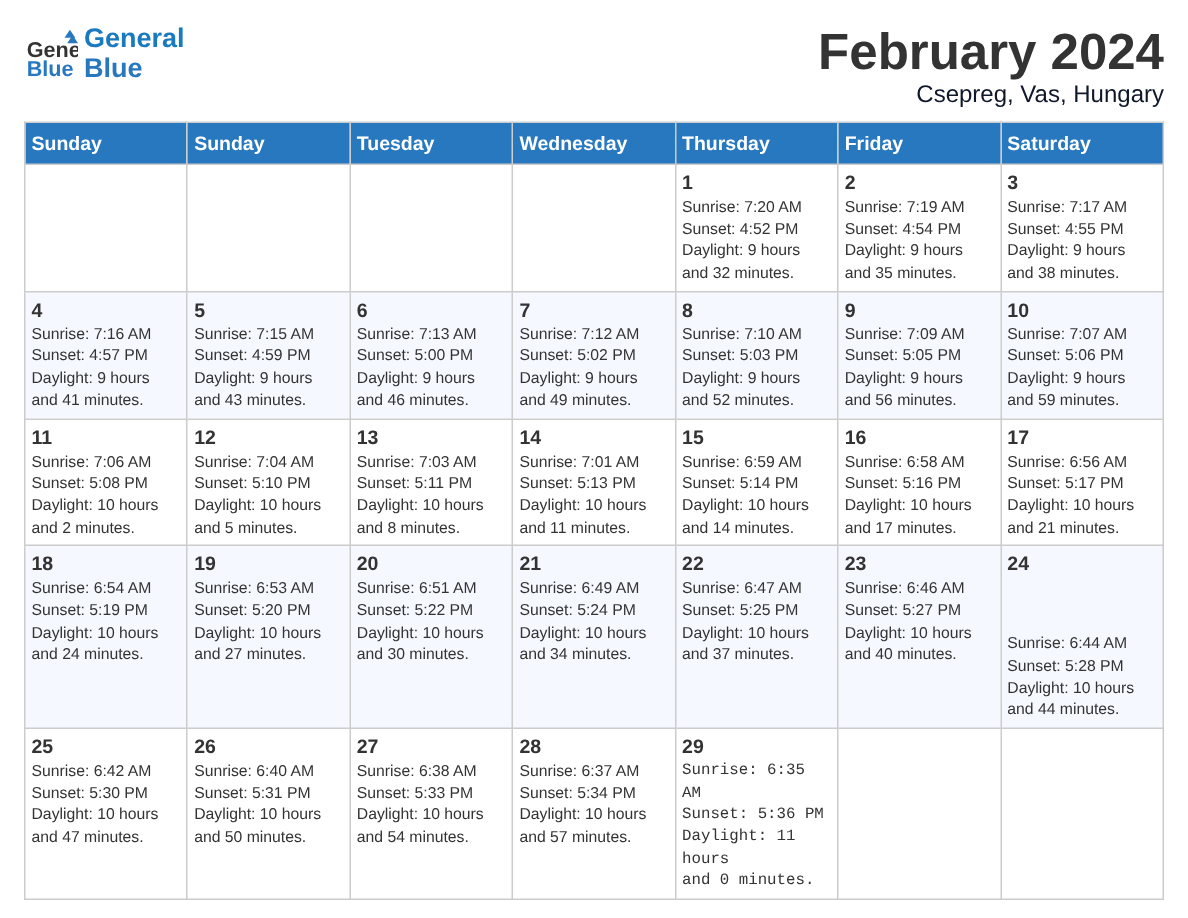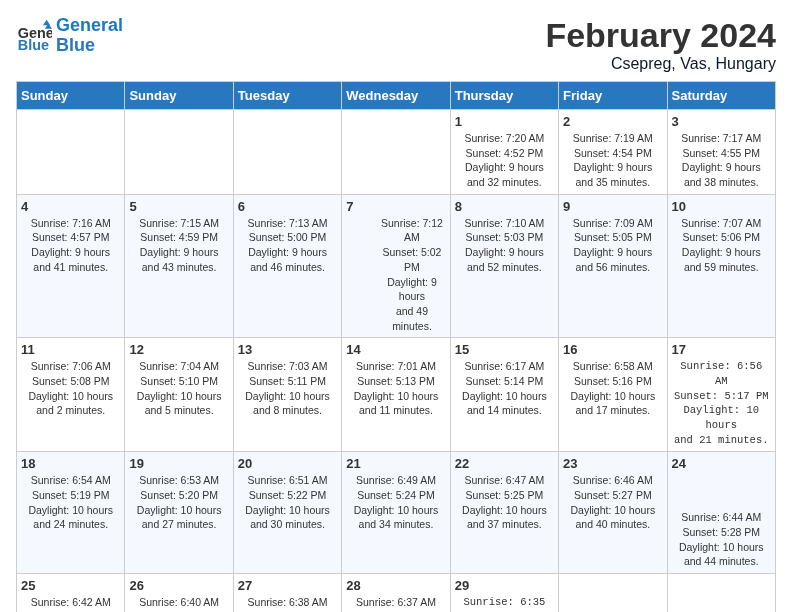--- a/index.html
+++ b/index.html
@@ -72,21 +72,20 @@
       font-size: 13px;
       font-weight: bold;
       color: #333;
       display: block;
       margin-bottom: 2px;
     }
     .day-info {
       font-size: 10.5px;
       color: #333;
       line-height: 1.4;
-      text-align: center;
     }
     .empty-cell {
       background: #f9f9f9;
     }
     tr:nth-child(even) td { background: #f5f9ff; }
     tr:nth-child(odd) td { background: #fff; }
     thead tr th { background: #2878c0; }
   </style>
 </head>
 <body>
@@ -169,21 +168,21 @@
         </td>
         <td>
           <span class="day-num">6</span>
           <div class="day-info" style="white-space: pre-line;">Sunrise: 7:13 AM
 Sunset: 5:00 PM
 Daylight: 9 hours
 and 46 minutes.</div>
         </td>
         <td>
           <span class="day-num">7</span>
-          <div class="day-info" style="white-space: pre-line; margin-left: 32px;">Sunrise: 7:12 AM
+          <div class="day-info" style="white-space: pre-line;">Sunrise: 7:12 AM
 Sunset: 5:02 PM
 Daylight: 9 hours
 and 49 minutes.</div>
         </td>
         <td>
           <span class="day-num">8</span>
           <div class="day-info" style="white-space: pre-line;">Sunrise: 7:10 AM
 Sunset: 5:03 PM
 Daylight: 9 hours
 and 52 minutes.</div>
@@ -227,35 +226,35 @@
         </td>
         <td>
           <span class="day-num">14</span>
           <div class="day-info" style="white-space: pre-line;">Sunrise: 7:01 AM
 Sunset: 5:13 PM
 Daylight: 10 hours
 and 11 minutes.</div>
         </td>
         <td>
           <span class="day-num">15</span>
-          <div class="day-info" style="white-space: pre-line;">Sunrise: 6:17 AM
+          <div class="day-info" style="white-space: pre-line;">Sunrise: 6:59 AM
 Sunset: 5:14 PM
 Daylight: 10 hours
 and 14 minutes.</div>
         </td>
         <td>
           <span class="day-num">16</span>
           <div class="day-info" style="white-space: pre-line;">Sunrise: 6:58 AM
 Sunset: 5:16 PM
 Daylight: 10 hours
 and 17 minutes.</div>
         </td>
         <td>
           <span class="day-num">17</span>
-          <div class="day-info" style="white-space: pre-line; font-family: Liberation Mono, monospace;">Sunrise: 6:56 AM
+          <div class="day-info" style="white-space: pre-line;">Sunrise: 6:56 AM
 Sunset: 5:17 PM
 Daylight: 10 hours
 and 21 minutes.</div>
         </td>
       </tr>
       <tr>
         <td>
           <span class="day-num">18</span>
           <div class="day-info" style="white-space: pre-line;">Sunrise: 6:54 AM
 Sunset: 5:19 PM

